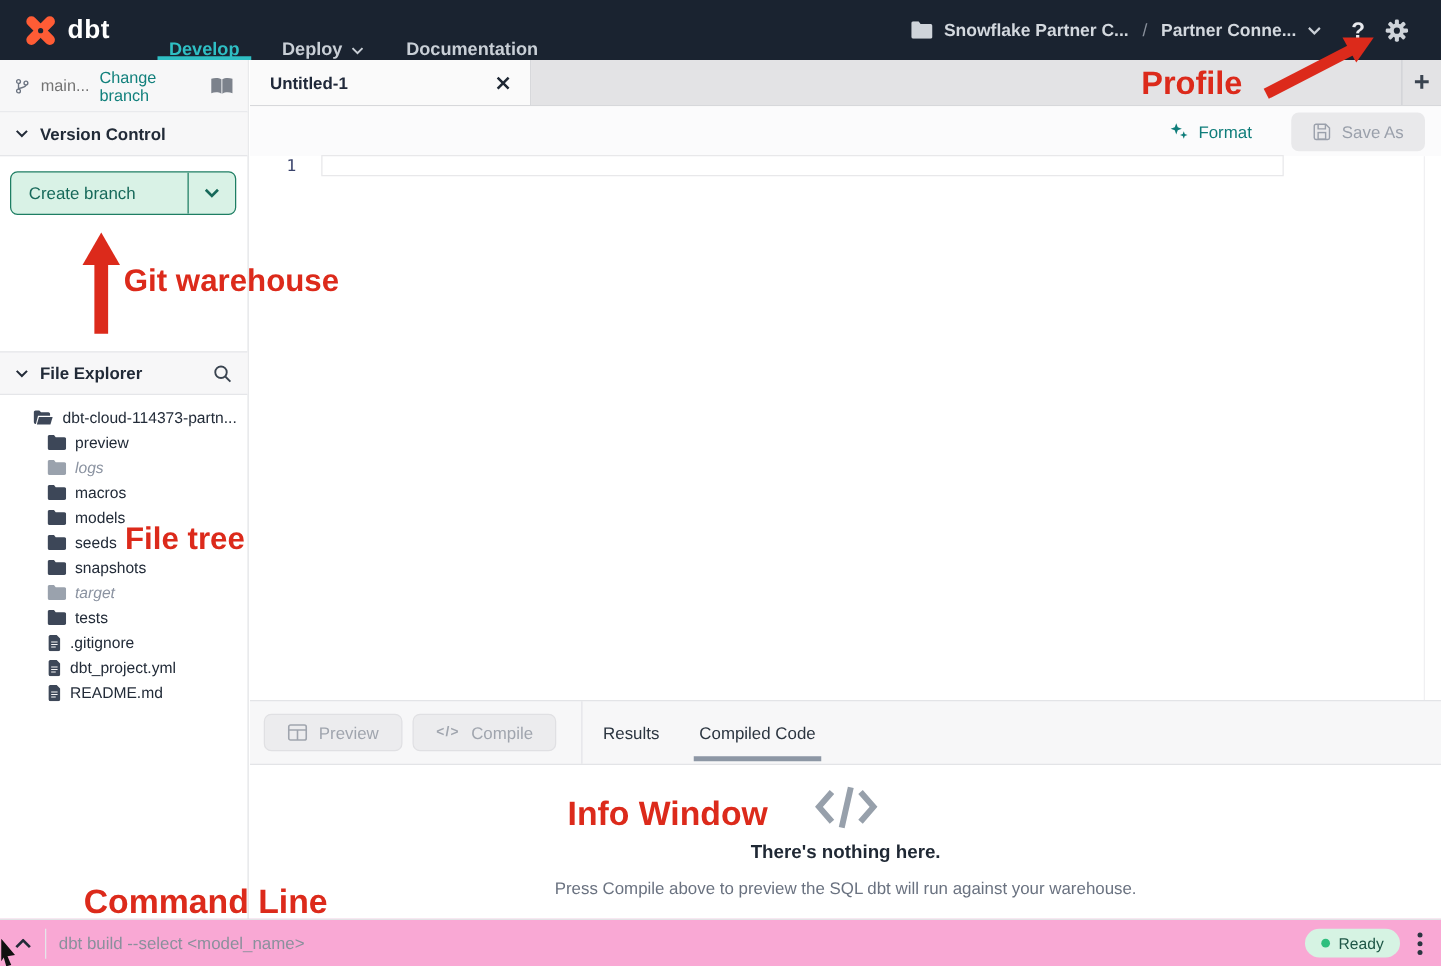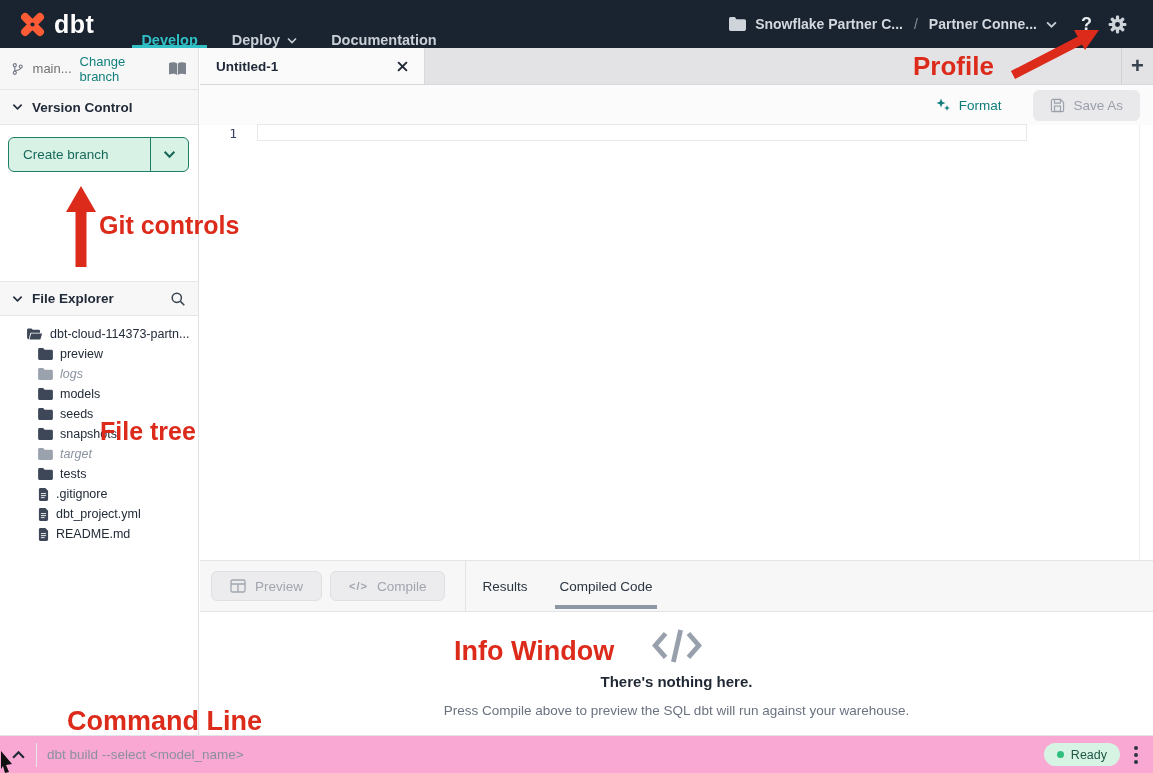--- a/index.html
+++ b/index.html
@@ -9,21 +9,21 @@
     font-family:"Liberation Sans", sans-serif; background:#ffffff;
     color:#222b38;
   }
 
   
   .topnav {
     position:absolute; top:0; left:0; right:0; height:48px;
     background:#1a2330; display:flex; align-items:center;
   }
   .logo { display:flex; align-items:center; gap:7px; padding-left:18px; }
-  .logo-text { color:#fff; font-size:25px; font-weight:bold; letter-spacing:.5px; }
+  .logo-text { color:#fff; font-size:21px; font-weight:bold; letter-spacing:.5px; }
   .nav-items { display:flex; margin-left:30px; height:48px;align-items:flex-end; }
   .nav-item {
     position:relative; display:flex; align-items:center; gap:7px;
     padding:0 17px; font-size:14.5px; font-weight:bold; color:#c9cfd6; cursor:pointer;
   }
   .nav-item.active { color:#2fbfc4; }
   .nav-item.active::after {
     content:""; position:absolute; left:8px; right:8px; bottom:0; height:3px; background:#2fbfc4;
   }
   .nav-right { margin-left:auto; display:flex; align-items:center; padding-right:26px; }
@@ -302,20 +302,30 @@
       <span class="tree-label">logs</span>
     </div>
         <div class="tree-item type-folder" style="padding-left: 38px;">
 
       <span class="tree-icon icon-folder">
         <svg width="15" height="12" viewBox="0 0 16 13" fill="currentColor">
               <path d="M0 1.5C0 .7.7 0 1.5 0h4L7 2h7.5c.8 0 1.5.7 1.5 1.5v8c0 .8-.7 1.5-1.5 1.5h-13A1.5 1.5 0 0 1 0 11.5z"></path>
             </svg>
       </span>
 
+      <span class="tree-label">macros</span>
+    </div>
+        <div class="tree-item type-folder" style="padding-left: 38px;">
+
+      <span class="tree-icon icon-folder">
+        <svg width="15" height="12" viewBox="0 0 16 13" fill="currentColor">
+              <path d="M0 1.5C0 .7.7 0 1.5 0h4L7 2h7.5c.8 0 1.5.7 1.5 1.5v8c0 .8-.7 1.5-1.5 1.5h-13A1.5 1.5 0 0 1 0 11.5z"></path>
+            </svg>
+      </span>
+
       <span class="tree-label">models</span>
     </div>
         <div class="tree-item type-folder" style="padding-left: 38px;">
 
       <span class="tree-icon icon-folder">
         <svg width="15" height="12" viewBox="0 0 16 13" fill="currentColor">
               <path d="M0 1.5C0 .7.7 0 1.5 0h4L7 2h7.5c.8 0 1.5.7 1.5 1.5v8c0 .8-.7 1.5-1.5 1.5h-13A1.5 1.5 0 0 1 0 11.5z"></path>
             </svg>
       </span>
 
@@ -462,21 +472,21 @@
       <span>Ready</span>
     </div>
     <div class="kebab">
         <span></span>
         <span></span>
         <span></span>
       </div>
   </footer>
 
   <div class="ann ann-profile">Profile</div>
-  <div class="ann ann-git">Git controls</div>
+  <div class="ann ann-git">Git warehouse</div>
   <div class="ann ann-file-tree">File tree</div>
   <div class="ann ann-info-window">Info Window</div>
   <div class="ann ann-command-line">Command Line</div>
 
   <svg class="arrow-layer" width="1153" height="773" viewBox="0 0 1153 773">
 
     <line x1="1013" y1="75" x2="1081" y2="40" stroke="#dc2a1b" stroke-width="9"></line>
     <polygon points="1099,30 1085,50 1074,30" fill="#dc2a1b"></polygon>
 
     <line x1="81" y1="267" x2="81" y2="208" stroke="#dc2a1b" stroke-width="11"></line>

